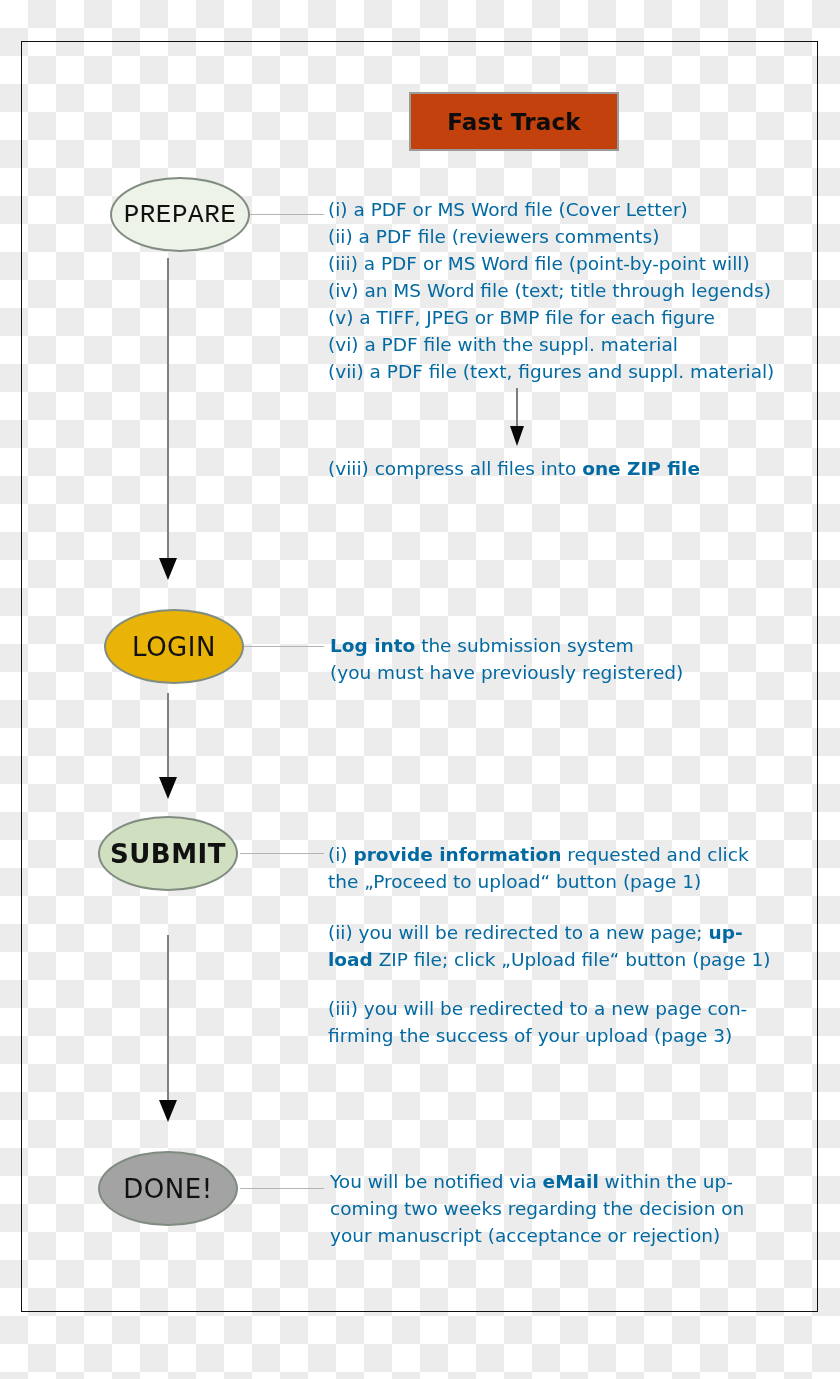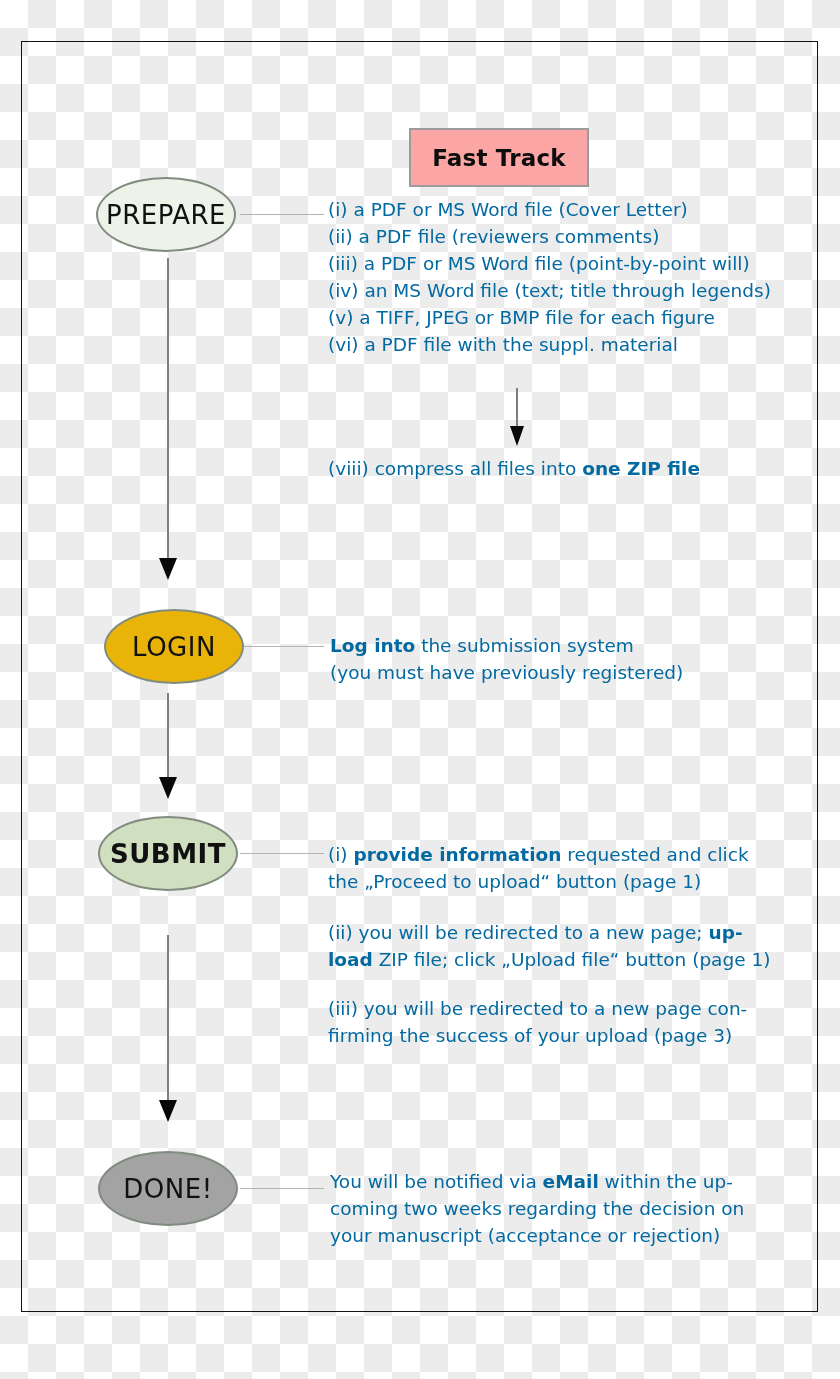--- a/index.html
+++ b/index.html
@@ -38,29 +38,28 @@
     border: 1.5px solid #111111;
     box-sizing: border-box;
     pointer-events: none;
   }
 
   
   .fasttrack-box {
     position: absolute;
     left: 409px;
     top: 92px;
-    width: 180px;
+    width: 210px;
     height: 59px;
-    background: #fca5a5;
+    background: #c2410c;
     border: 2px solid #9b9b9b;
     box-sizing: border-box;
     display: flex;
     align-items: center;
     justify-content: center;
-    margin-top: 36px;
   }
   .fasttrack-label {
     font-size: 23px;
     font-weight: bold;
     color: #0d0d0d;
     letter-spacing: 0.2px;
   }
 
   
   .node {
@@ -73,23 +72,24 @@
     justify-content: center;
   }
   .node-label {
     font-size: 26px;
     color: #111111;
     letter-spacing: 0.5px;
     white-space: nowrap;
   }
 
   .node-prepare {
-    left: 96px; top: 177px;
+    left: 110px; top: 177px;
     width: 140px; height: 75px;
     background: #edf3e9;
+    font-family: Liberation Mono, monospace;
   }
   .node-login {
     left: 104px; top: 609px;
     width: 140px; height: 75px;
     background: #eab308;
   }
   .node-submit {
     left: 98px; top: 816px;
     width: 140px; height: 75px;
     background: #cfdfc0;
@@ -225,20 +225,21 @@
     <div class="head"></div>
   </div>
 
   <div class="textblock tb-prepare">
     <span class="line">(i) a PDF or MS Word file (Cover Letter)</span>
     <span class="line">(ii) a PDF file (reviewers comments)</span>
     <span class="line">(iii) a PDF or MS Word file (point-by-point will)</span>
     <span class="line">(iv) an MS Word file (text; title through legends)</span>
     <span class="line">(v) a TIFF, JPEG or BMP file for each figure</span>
     <span class="line">(vi) a PDF file with the suppl. material</span>
+    <span class="line">(vii) a PDF file (text, figures and suppl. material)</span>
   </div>
 
   <div class="textblock tb-zip">
     <span class="line"><span>(viii) compress all files into </span><b>one ZIP file</b></span>
   </div>
 
   <div class="textblock tb-login">
     <span class="line"><b>Log into</b><span> the submission system</span></span>
     <span class="line">(you must have previously registered)</span>
   </div>

